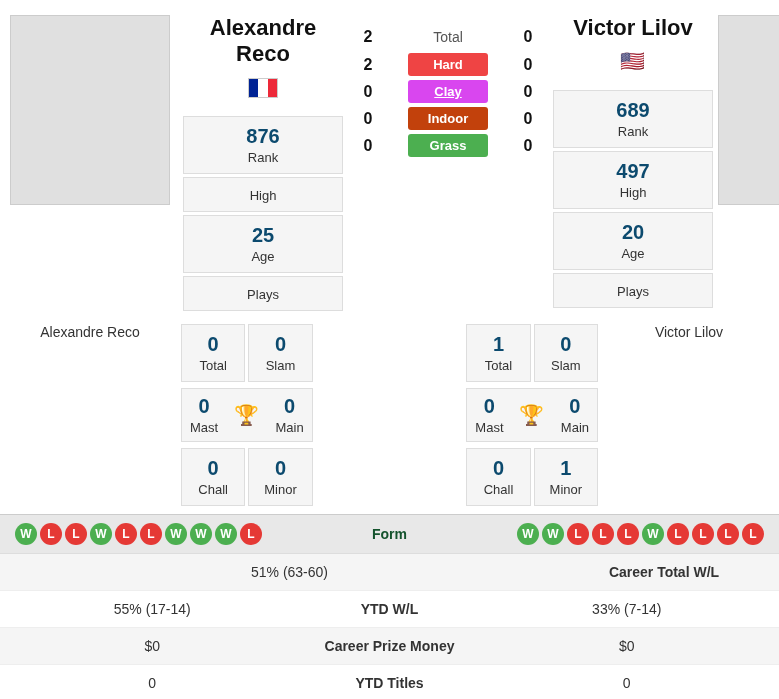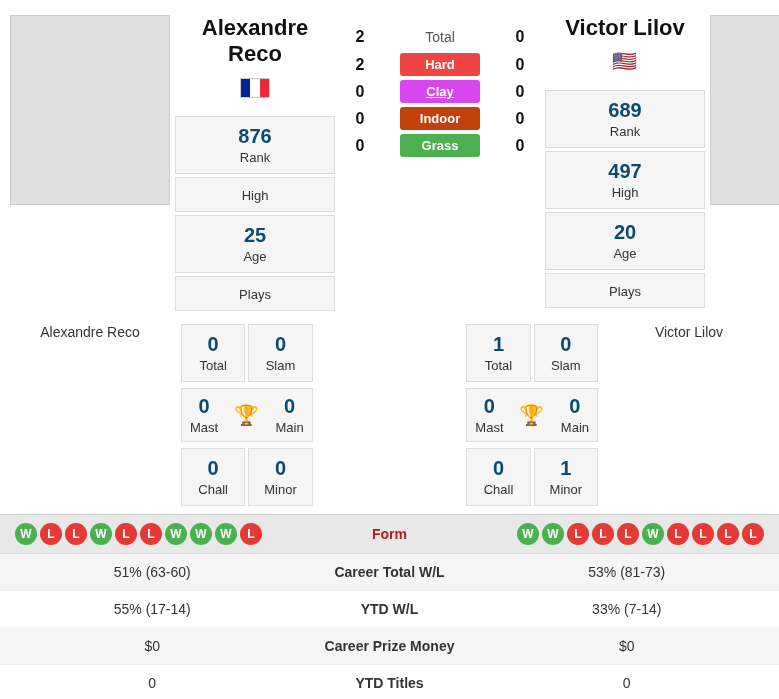--- a/index.html
+++ b/index.html
@@ -31,20 +31,21 @@
       border: 1px solid #ccc;
       flex-shrink: 0;
     }
 
     .player-info-left {
       flex: 1;
       display: flex;
       flex-direction: column;
       align-items: center;
       min-width: 160px;
+      margin-left: 8px;
     }
 
     .player-info-right {
       flex: 1;
       display: flex;
       flex-direction: column;
       align-items: center;
       min-width: 160px;
     }
 
@@ -174,21 +175,21 @@
       align-items: center;
       justify-content: center;
     }
 
     .badge-w { background: #4caf50; }
     .badge-l { background: #e53935; }
 
     .form-label {
       font-size: 14px;
       font-weight: bold;
-      color: #b91c1c;
+      color: #14532d;
       flex: 1;
       text-align: center;
     }
 
     
     .stats-table {
       width: 100%;
       border-top: 1px solid #ddd;
     }
 
@@ -455,21 +456,20 @@
         <span class="form-badge badge-l">L</span>
         <span class="form-badge badge-l">L</span>
         <span class="form-badge badge-l">L</span>
       </div>
   </div>
 
   <div class="stats-table" id="bottom-stats">
       <div class="stats-table-row shaded">
     <div class="stats-table-cell-left">51% (63-60)</div>
     <div class="stats-table-cell-center">Career Total W/L</div>
-    <div class="stats-table-cell-right">53% (81-73)</div>
   </div>
       <div class="stats-table-row">
     <div class="stats-table-cell-left">55% (17-14)</div>
     <div class="stats-table-cell-center">YTD W/L</div>
     <div class="stats-table-cell-right">33% (7-14)</div>
   </div>
       <div class="stats-table-row shaded">
     <div class="stats-table-cell-left">$0</div>
     <div class="stats-table-cell-center">Career Prize Money</div>
     <div class="stats-table-cell-right">$0</div>

